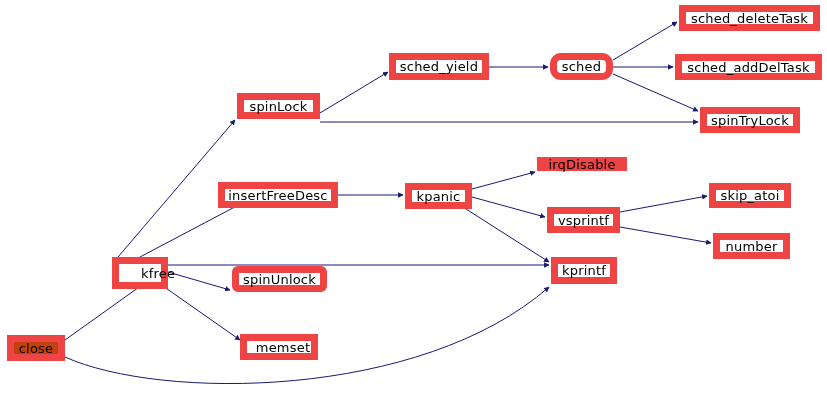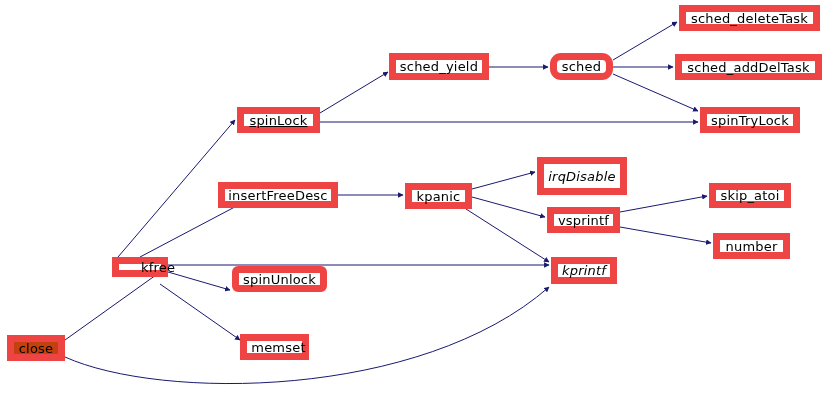--- a/index.html
+++ b/index.html
@@ -71,51 +71,51 @@
         <path d="M 466,209 L 549,262" fill="none" stroke="#191970" stroke-width="1" marker-end="url(#arrow)"></path>
         <path d="M 620,212 L 707,196" fill="none" stroke="#191970" stroke-width="1" marker-end="url(#arrow)"></path>
         <path d="M 620,227 L 711,243" fill="none" stroke="#191970" stroke-width="1" marker-end="url(#arrow)"></path>
       </g>
   </svg>
 
   <div id="nodes">
       <div class="node highlight" style="left: 7px; top: 335px; width: 58px; height: 26px;">
         <span>close</span>
       </div>
-      <div class="node" style="left: 112px; top: 257px; width: 56px; height: 20px; padding-left: 36px;">
+      <div class="node" style="left: 112px; top: 257px; width: 56px; height: 32px; padding-left: 36px;">
         <span>kfree</span>
       </div>
-      <div class="node" style="left: 237px; top: 107px; width: 83px; height: 26px; text-decoration: underline;">
+      <div class="node" style="left: 237px; top: 93px; width: 83px; height: 26px;">
         <span>spinLock</span>
       </div>
       <div class="node" style="left: 218px; top: 182px; width: 120px; height: 26px;">
         <span>insertFreeDesc</span>
       </div>
       <div class="node" style="left: 232px; top: 266px; width: 95px; height: 26px; border-radius: 6px;">
         <span>spinUnlock</span>
       </div>
-      <div class="node" style="left: 240px; top: 334px; width: 69px; height: 26px; padding-left: 8px;">
+      <div class="node" style="left: 240px; top: 334px; width: 78px; height: 26px; padding-left: 8px;">
         <span>memset</span>
       </div>
       <div class="node" style="left: 389px; top: 53px; width: 100px; height: 27px;">
         <span>sched_yield</span>
       </div>
       <div class="node" style="left: 405px; top: 183px; width: 67px; height: 26px;">
         <span>kpanic</span>
       </div>
       <div class="node" style="left: 550px; top: 53px; width: 63px; height: 27px; border-radius: 11px;">
         <span>sched</span>
       </div>
-      <div class="node" style="left: 537px; top: 157px; width: 90px; height: 38px; font-style: italic;">
+      <div class="node" style="left: 537px; top: 157px; width: 90px; height: 14px;">
         <span>irqDisable</span>
       </div>
       <div class="node" style="left: 547px; top: 207px; width: 73px; height: 26px; align-items: center;">
         <span>vsprintf</span>
       </div>
-      <div class="node" style="left: 551px; top: 257px; width: 66px; height: 27px; font-style: italic;">
+      <div class="node" style="left: 551px; top: 257px; width: 66px; height: 27px;">
         <span>kprintf</span>
       </div>
       <div class="node" style="left: 679px; top: 5px; width: 141px; height: 26px;">
         <span>sched_deleteTask</span>
       </div>
       <div class="node" style="left: 675px; top: 54px; width: 147px; height: 26px;">
         <span>sched_addDelTask</span>
       </div>
       <div class="node" style="left: 700px; top: 107px; width: 100px; height: 26px;">
         <span>spinTryLock</span>

